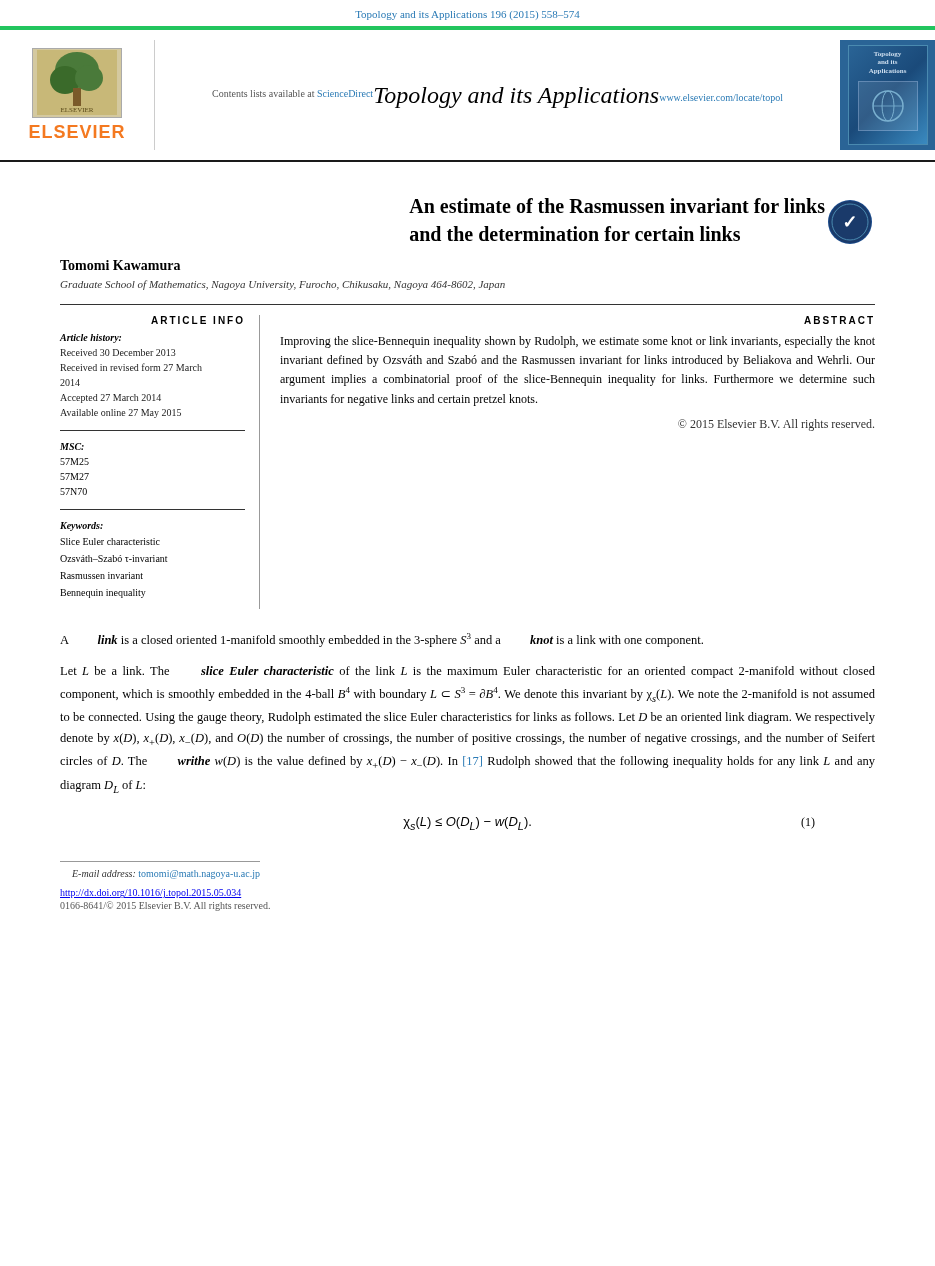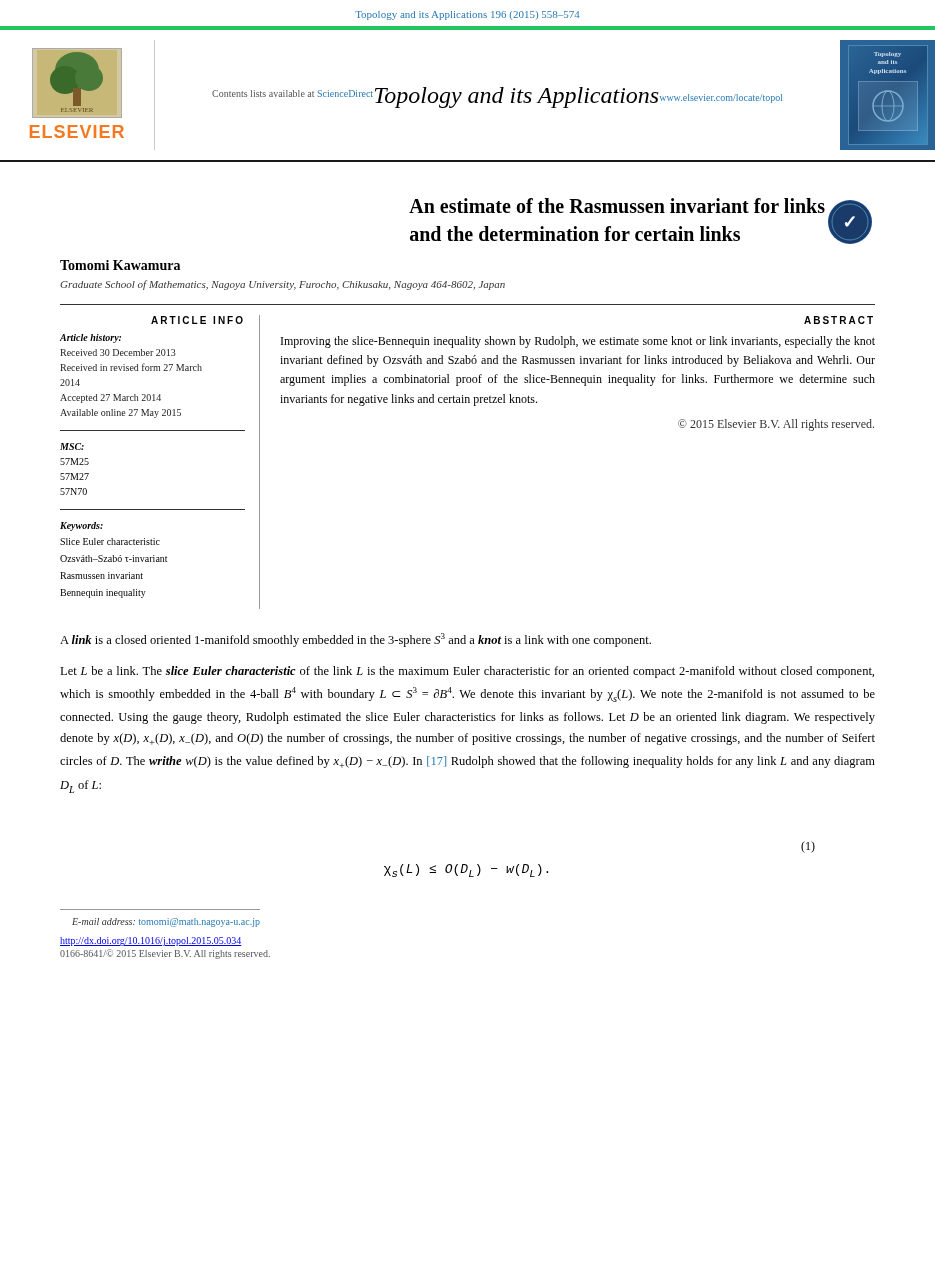--- a/index.html
+++ b/index.html
@@ -294,25 +294,25 @@
       color: #555;
       margin-top: 2px;
     }
     .inline-ref {
       color: #2a7ab5;
       text-decoration: none;
     }
     .bold-italic {
       font-weight: bold;
       font-style: italic;
+      margin-left: 26px;
     }
     .chi-formula {
-      font-family: Liberation Mono, monospace;
+      font-family: Liberation Sans, sans-serif;
       font-size: 13px;
-      margin-top: 48px;
     }
   </style>
 </head>
 <body>
 
 <div class="top-bar">
   <a href="#">Topology and its Applications 196 (2015) 558–574</a>
 </div>
 
 <div class="journal-header">

